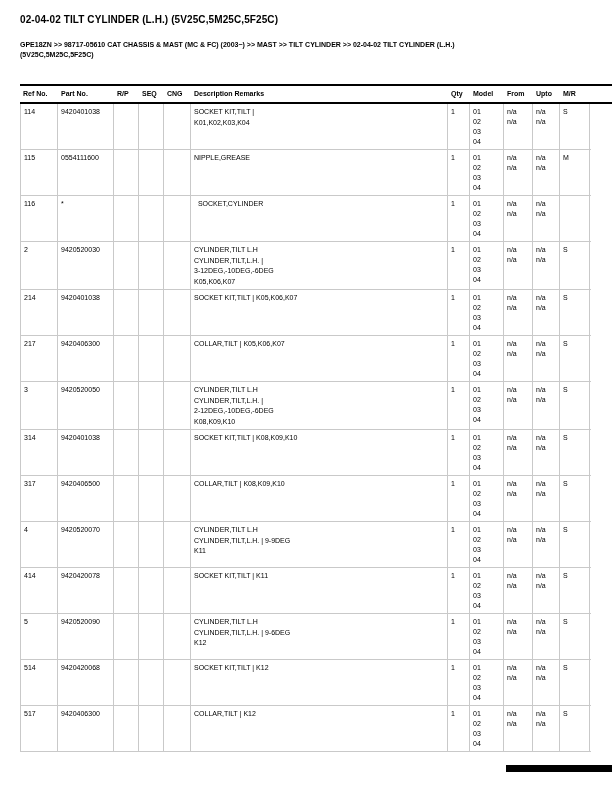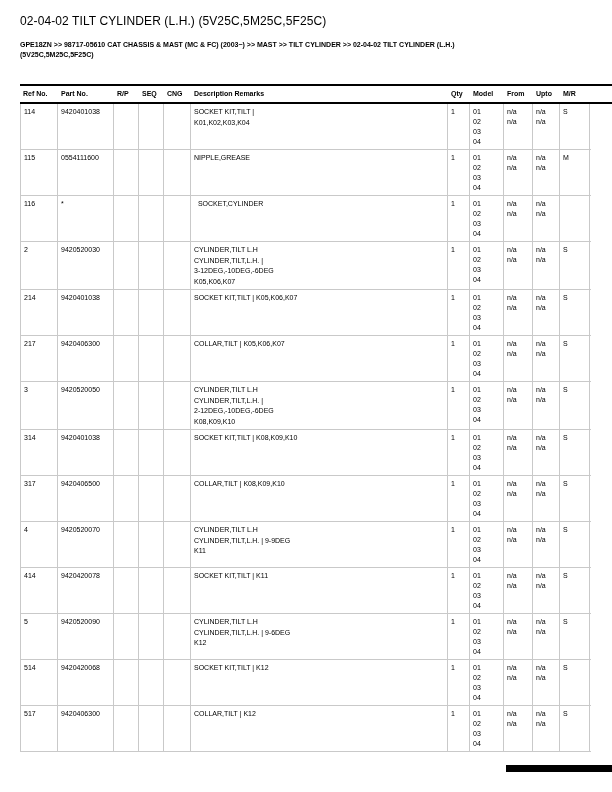--- a/index.html
+++ b/index.html
@@ -1,20 +1,20 @@
 <!DOCTYPE html>
 <html><head>
 <meta charset="utf-8">
 <style>
   * { margin:0; padding:0; box-sizing:border-box; }
   html,body { background:#ffffff; }
   body { width:612px; height:792px; font-family:"Liberation Sans", sans-serif; color:#000; }
   .page { position:relative; width:612px; height:792px; background:#fff; overflow:hidden; }
 
-  .title { position:absolute; left:20px; top:14px; font-size:12px; font-weight:normal; letter-spacing:0.1px; }
+  .title { position:absolute; left:20px; top:14px; font-size:10px; font-weight:bold; letter-spacing:0.1px; }
   .breadcrumb { position:absolute; left:20px; top:40px; width:574px; font-size:7px; font-weight:bold;
                 line-height:9.5px; white-space:pre-line; }
 
   .table { position:absolute; left:20px; top:84px; width:592px; }
   .thead { display:grid; grid-template-columns:38px 56px 25px 25px 27px 257px 22px 34px 29px 27px 30px;
            border-top:2px solid #000; border-bottom:2px solid #000; height:20px; }
   .th { font-size:7px; font-weight:bold; padding:4px 0 0 3px; white-space:nowrap; overflow:hidden; }
 
   .tbody { width:571px; border-left:1px solid #c9c9c9; }
   .tr { display:grid; grid-template-columns:37px 56px 25px 25px 27px 257px 22px 34px 29px 27px 30px;

